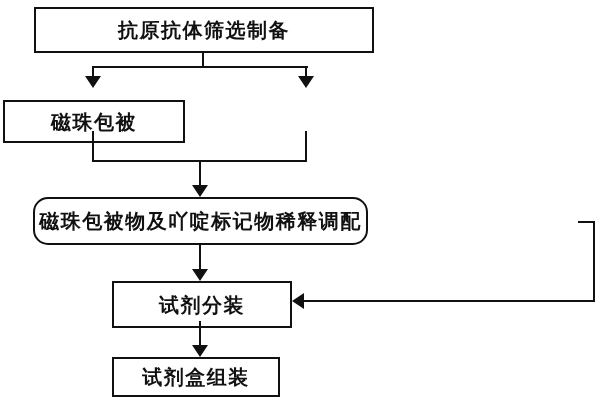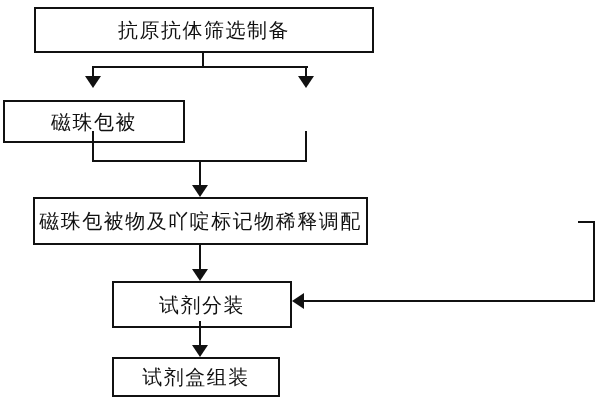--- a/index.html
+++ b/index.html
@@ -18,21 +18,21 @@
     position: absolute;
     box-sizing: border-box;
     border: 2px solid #111111;
     background: #ffffff;
     display: flex;
     align-items: center;
     justify-content: center;
   }
   .node-label {
     font-size: 20px;
-    font-weight: normal;
+    font-weight: bold;
     color: #111111;
     letter-spacing: 1.5px;
     white-space: nowrap;
     line-height: 1;
   }
   .vline, .hline {
     position: absolute;
     background: #111111;
   }
   .vline { width: 2px; }
@@ -49,21 +49,21 @@
     width: 0; height: 0;
     border-top: 8px solid transparent;
     border-bottom: 8px solid transparent;
     border-right: 12px solid #111111;
   }
 
   
   #n-screening  { left: 34px;  top: 7px;   width: 340px; height: 46px; }
   #n-bead       { left: 3px;   top: 88px;  width: 182px; height: 43px; margin-top: 12px; }
   #n-acridine   { left: 215px; top: 88px;  width: 180px; height: 43px; }
-  #n-dilution   { left: 33px;  top: 197px; width: 335px; height: 48px; }
+  #n-dilution   { left: 33px;  top: 197px; width: 335px; height: 48px; border-radius: 15px; }
   #n-calibrator { left: 400px; top: 200px; width: 178px; height: 45px; }
   #n-dispense   { left: 112px; top: 281px; width: 180px; height: 47px; }
   #n-assembly   { left: 112px; top: 357px; width: 168px; height: 40px; }
 </style>
 </head>
 <body>
 
 <div id="canvas">
 
   <div class="node" id="n-screening">

